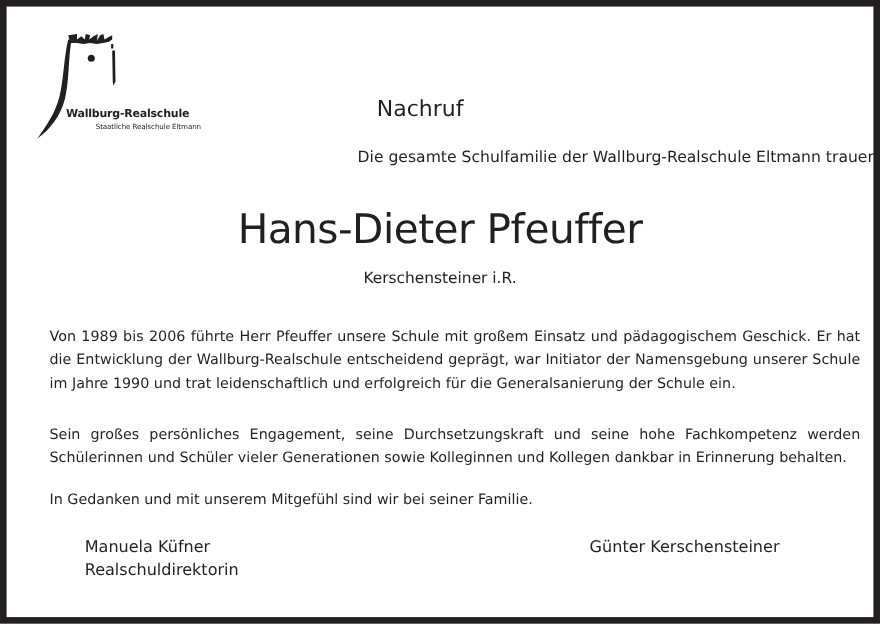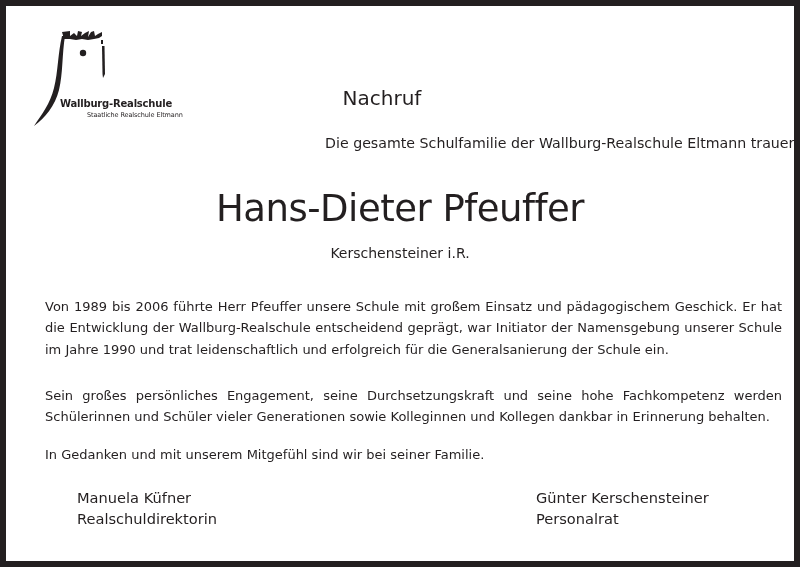--- a/index.html
+++ b/index.html
@@ -97,14 +97,13 @@
 <p class="body p1">Von 1989 bis 2006 führte Herr Pfeuffer unsere Schule mit großem Einsatz und pädagogischem Geschick. Er hat die Entwicklung der Wallburg-Realschule entscheidend geprägt, war Initiator der Namensgebung unserer Schule im Jahre 1990 und trat leidenschaftlich und erfolgreich für die Generalsanierung der Schule ein.</p>
 <p class="body p2">Sein großes persönliches Engagement, seine Durchsetzungskraft und seine hohe Fachkompetenz werden Schülerinnen und Schüler vieler Generationen sowie Kolleginnen und Kollegen dankbar in Erinnerung behalten.</p>
 <p class="body p3">In Gedanken und mit unserem Mitgefühl sind wir bei seiner Familie.</p>
 
 <div class="sig sig-left">
   <div>Manuela Küfner</div>
   <div>Realschuldirektorin</div>
 </div>
 <div class="sig sig-right">
   <div>Günter Kerschensteiner</div>
-  <div>Personalrat</div>
 </div>
 
 </body></html>

